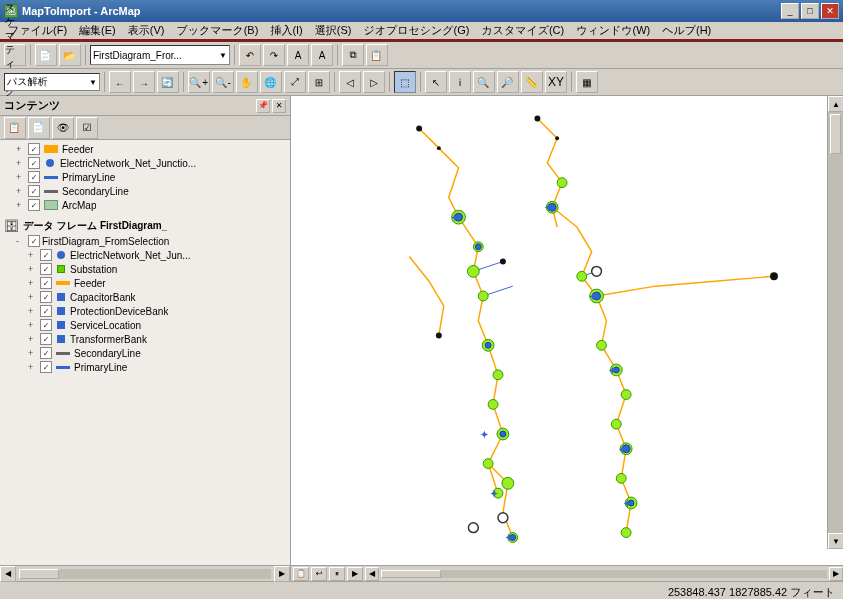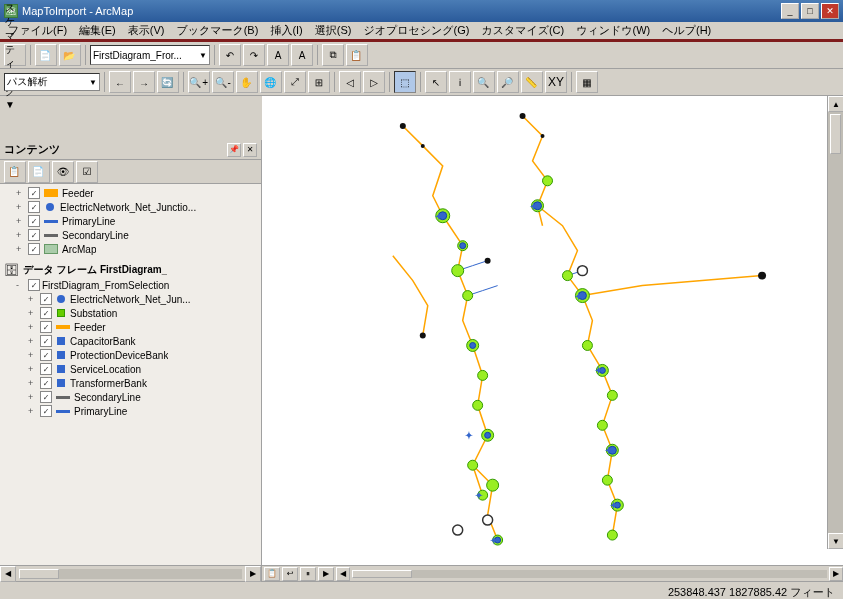--- a/index.html
+++ b/index.html
@@ -2,43 +2,43 @@
 <html><head>
   <meta charset="utf-8">
   <style>
     * { box-sizing: border-box; margin: 0; padding: 0; }
     body { font-family: 'MS UI Gothic', 'MS Gothic', Meiryo, sans-serif; font-size: 11px; background: #d4d0c8; width: 843px; height: 599px; overflow: hidden; }
 
     
     .title-bar { background: linear-gradient(to bottom, #4a7cb5, #2a5a9a); color: white; height: 22px; display: flex; align-items: center; justify-content: space-between; padding: 0 4px; }
     .title-bar-left { display: flex; align-items: center; gap: 4px; }
     .title-bar-icon { width: 14px; height: 14px; background: #5a9a5a; border: 1px solid #3a7a3a; display: flex; align-items: center; justify-content: center; font-size: 8px; }
-    .title-bar-text { font-size: 11px; font-weight: normal; }
+    .title-bar-text { font-size: 11px; font-weight: bold; }
     .title-bar-controls { display: flex; gap: 2px; }
     .title-btn { width: 18px; height: 16px; background: #d4d0c8; border: 1px outset #fff; display: flex; align-items: center; justify-content: center; font-size: 9px; cursor: pointer; color: black; }
     .title-btn.close { background: #c0392b; color: white; }
 
     
     .menu-bar { background: #d4d0c8; height: 20px; display: flex; align-items: center; border-bottom: 3px solid #7f1d1d; padding: 0 2px; }
     .menu-item { padding: 1px 6px; font-size: 11px; cursor: pointer; }
 
     
     .toolbar { background: #d4d0c8; border-bottom: 1px solid #a0a0a0; display: flex; align-items: center; padding: 2px 4px; gap: 2px; min-height: 26px; flex-wrap: nowrap; }
     .tb-btn { width: 22px; height: 22px; background: #d4d0c8; border: 1px outset #fff; display: flex; align-items: center; justify-content: center; font-size: 10px; cursor: pointer; flex-shrink: 0; }
     .tb-btn.active { background: #b0c8e8; border: 1px inset #888; }
     .tb-separator { width: 1px; height: 20px; background: #a0a0a0; margin: 0 2px; }
-    .diagram-dropdown { background: white; border: 1px inset #888; height: 20px; width: 120px; display: flex; align-items: center; padding: 0 2px; font-size: 10px; overflow: hidden; cursor: pointer; }
+    .diagram-dropdown { background: white; border: 1px inset #888; height: 20px; width: 140px; display: flex; align-items: center; padding: 0 2px; font-size: 10px; overflow: hidden; cursor: pointer; }
     .dropdown-arrow { margin-left: auto; font-size: 8px; }
     .analysis-dropdown { background: white; border: 1px inset #888; height: 18px; width: 100px; display: flex; align-items: center; padding: 0 2px; font-size: 10px; cursor: pointer; }
 
     
     .main-area { display: flex; height: calc(599px - 22px - 20px - 26px - 24px - 22px); }
 
     
-    .contents-panel { width: 262px; background: #f0ede8; border-right: 1px solid #a0a0a0; display: flex; flex-direction: column; flex-shrink: 0; margin-top: 44px; }
+    .contents-panel { width: 291px; background: #f0ede8; border-right: 1px solid #a0a0a0; display: flex; flex-direction: column; flex-shrink: 0; }
     .contents-header { background: #d4d0c8; border-bottom: 1px solid #a0a0a0; height: 20px; display: flex; align-items: center; justify-content: space-between; padding: 0 4px; }
     .contents-title { font-size: 11px; font-weight: bold; }
     .panel-controls { display: flex; gap: 2px; }
     .panel-btn { width: 14px; height: 14px; background: #d4d0c8; border: 1px outset #fff; display: flex; align-items: center; justify-content: center; font-size: 8px; cursor: pointer; }
 
     .contents-toolbar { background: #d4d0c8; border-bottom: 1px solid #a0a0a0; height: 24px; display: flex; align-items: center; padding: 2px 4px; gap: 2px; }
 
     .contents-tree { flex: 1; overflow-y: auto; overflow-x: hidden; padding: 2px; }
     .tree-item { display: flex; align-items: center; gap: 2px; padding: 1px 2px; cursor: pointer; white-space: nowrap; overflow: hidden; }
     .tree-expand { width: 10px; font-size: 9px; color: #555; flex-shrink: 0; }

